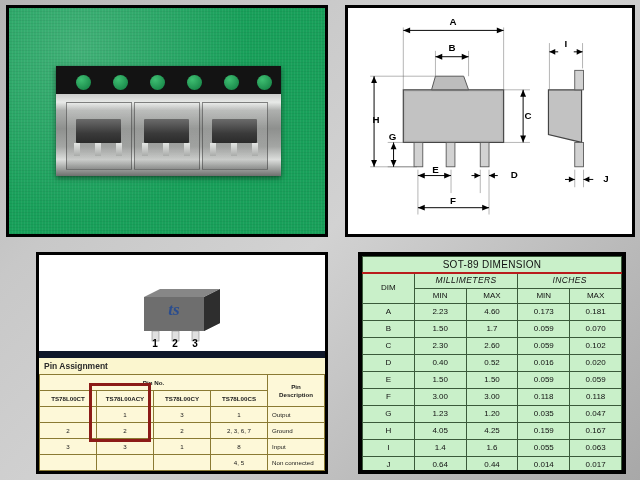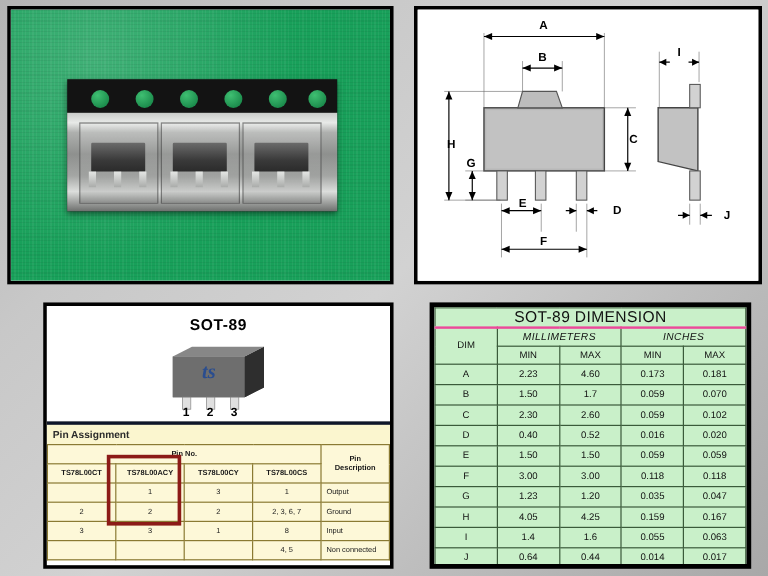--- a/index.html
+++ b/index.html
@@ -91,21 +91,21 @@
   }
   .sot-title {
     position: absolute; top: 8px; left: 0; width: 100%;
     text-align: center;
     font-size: 13px; font-weight: bold; color: #000;
     letter-spacing: .5px;
   }
   .pkg-art { position: absolute; left: 50%; top: 28px; transform: translateX(-50%); }
   .pin-assign-label {
     background: #fbf6cf;
-    border-top: 3px solid #0f172a;
+    border-top: 7px solid #0f172a;
     font-size: 8.5px; font-weight: bold; color: #2b2b2b;
     padding: 3px 5px;
   }
   table.pintab {
     border-collapse: collapse;
     width: 100%;
     background: #fdf8d8;
     font-size: 6.2px;
     color: #1a1a1a;
     table-layout: fixed;
@@ -142,23 +142,23 @@
     table-layout: fixed;
   }
   table.dimtab th, table.dimtab td {
     border: 1px solid #3a5a3a;
     text-align: center;
     padding: 0;
     font-weight: normal;
     line-height: 1.1;
   }
   table.dimtab .tbl-title {
-    font-size: 13px;
+    font-size: 10px;
     height: 15px;
-    border-bottom: 2px solid #ec4899;
+    border-bottom: 2px solid #b91c1c;
     letter-spacing: .3px;
     margin-top: 24px;
   }
   table.dimtab .grp { font-size: 8.5px; height: 14px; letter-spacing: .4px; font-style: italic; }
   table.dimtab .sub { font-size: 8px; height: 14px; }
   table.dimtab td.val { height: 16px; }
   table.dimtab td.dimletter { font-weight: normal; }
 </style>
 </head>
 <body>
@@ -293,21 +293,20 @@
       <line x1="222" y1="176" x2="232" y2="176" stroke="#000" stroke-width="1"></line>
       <line x1="241" y1="176" x2="251" y2="176" stroke="#000" stroke-width="1"></line>
       <path d="M232,176 L226,173 L226,179 Z" fill="#000"></path>
       <path d="M241,176 L247,173 L247,179 Z" fill="#000"></path>
       <text x="264" y="179" font-family="Liberation Sans, sans-serif" font-size="10" font-weight="bold" text-anchor="middle" fill="#000">J</text>
     </svg>
   </div>
 
   <div class="panel" id="pin-panel">
     <div class="sot-header">
-      <div class="sot-title">SOT-89</div>
       <svg class="pkg-art" width="112" height="64" viewBox="0 0 112 64">
 
         <path d="M18,14 L78,14 L94,6 L94,40 L78,48 L18,48 Z" fill="#5a5a5a"></path>
         <path d="M18,14 L78,14 L78,48 L18,48 Z" fill="#6e6e6e"></path>
         <path d="M78,14 L94,6 L94,40 L78,48 Z" fill="#2e2e2e"></path>
         <path d="M18,14 L78,14 L94,6 L34,6 Z" fill="#878787"></path>
 
         <text x="48" y="32" font-family="Liberation Serif, serif" font-size="17" font-style="italic" font-weight="bold" text-anchor="middle" fill="#2a4d8f">ts</text>
 
         <rect x="26" y="48" width="7" height="10" fill="#e0e0e0" stroke="#888" stroke-width=".6"></rect>

